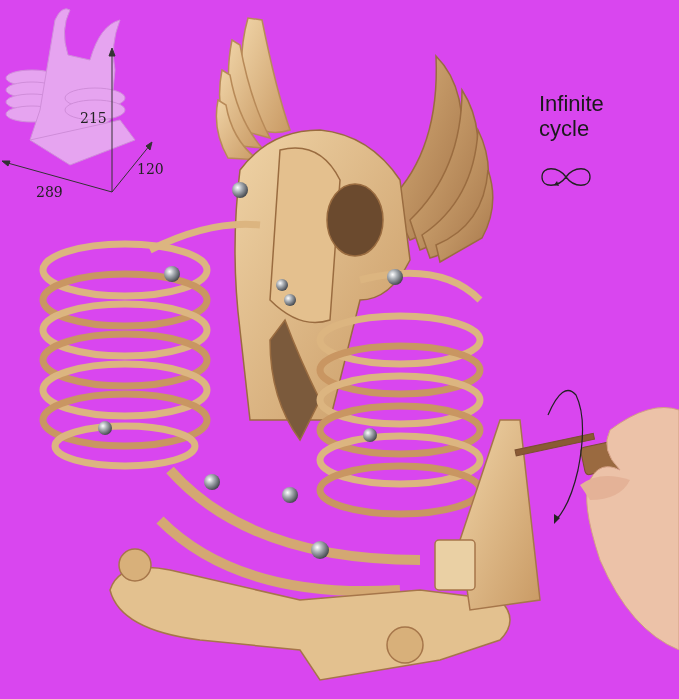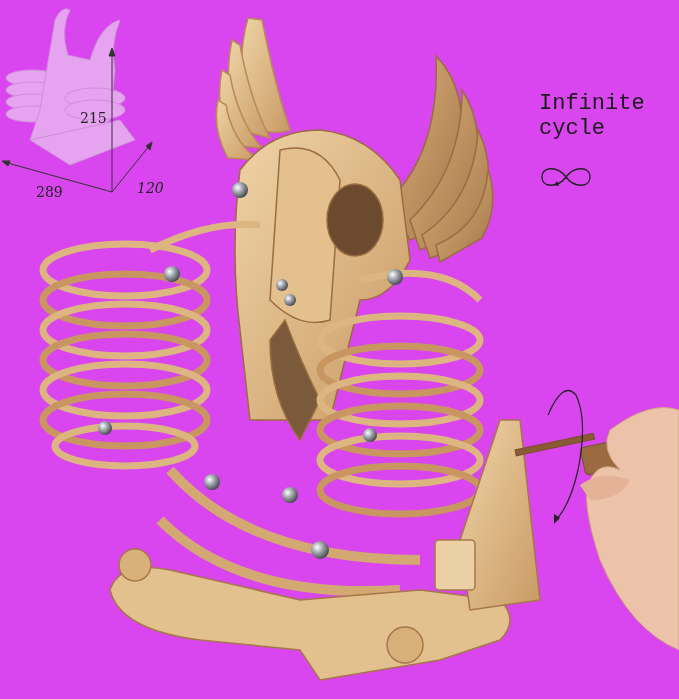--- a/index.html
+++ b/index.html
@@ -2,22 +2,22 @@
 <html><head>
 <meta charset="utf-8">
 <style>
   html, body { margin:0; padding:0; background:#ffffff; }
   body { width:679px; height:699px; position:relative; overflow:hidden; font-family:"DejaVu Serif", serif; }
   .canvas { position:absolute; left:0; top:0; width:679px; height:699px; background:#d946ef; }
   .dims { position:absolute; left:0; top:0; width:180px; height:210px; }
   .dim-label { position:absolute; font-family:"DejaVu Serif", serif; font-size:14px; color:#222; }
   .dim-h { left:80px; top:110px; }
   .dim-w { left:36px; top:184px; }
-  .dim-d { left:137px; top:180px;font-style:italic; }
-  .feature { position:absolute; font-family:Liberation Mono, monospace; color:#1a1a1a; line-height:1.12; }
+  .dim-d { left:137px; top:161px; }
+  .feature { position:absolute; font-family:Liberation Sans, sans-serif; color:#1a1a1a; line-height:1.12; }
   .feature-infinite { left:539px; top:92px; font-size:22px; }
   .feature-manual { left:523px; top:306px; font-size:23px; }
   .infinity { position:absolute; left:538px; top:164px; width:56px; height:26px; }
   .rotate-arrow { position:absolute; left:538px; top:380px; width:50px; height:150px; }
   .model { position:absolute; left:0; top:0; width:679px; height:699px; }
   .hand { position:absolute; left:560px; top:400px; width:119px; height:250px; }
 </style>
 </head>
 <body>
 

